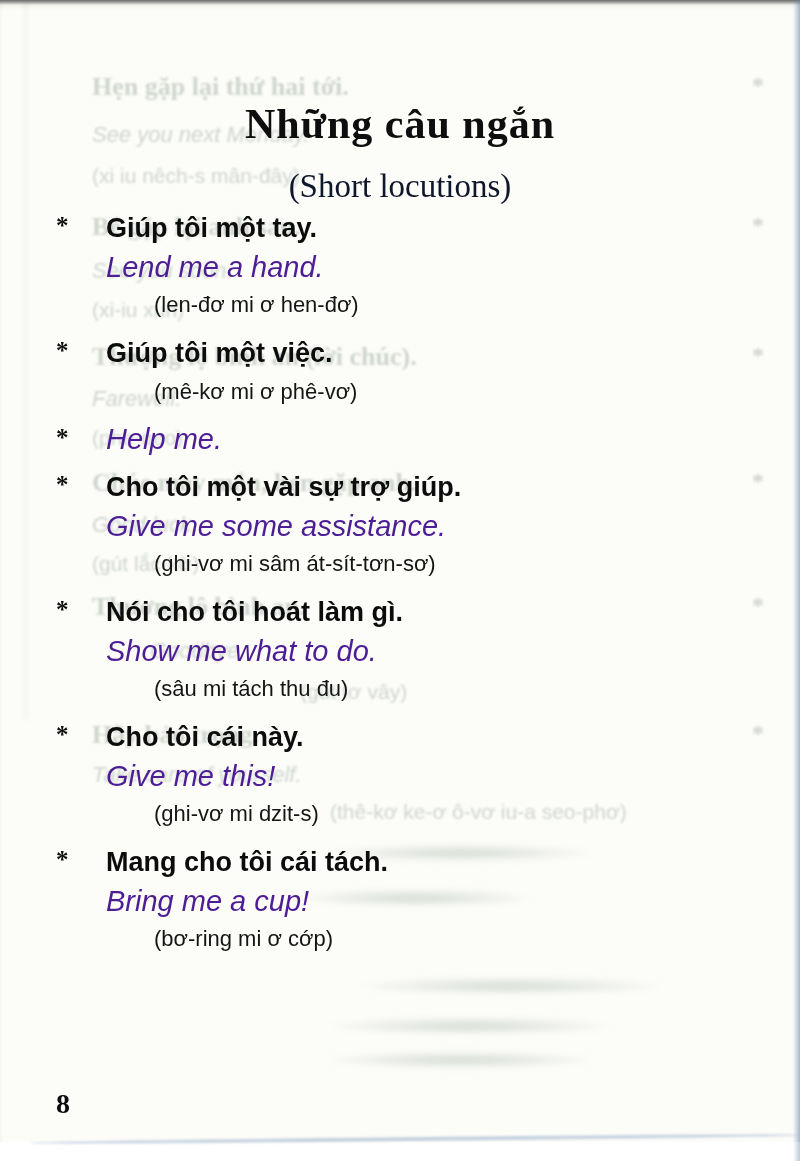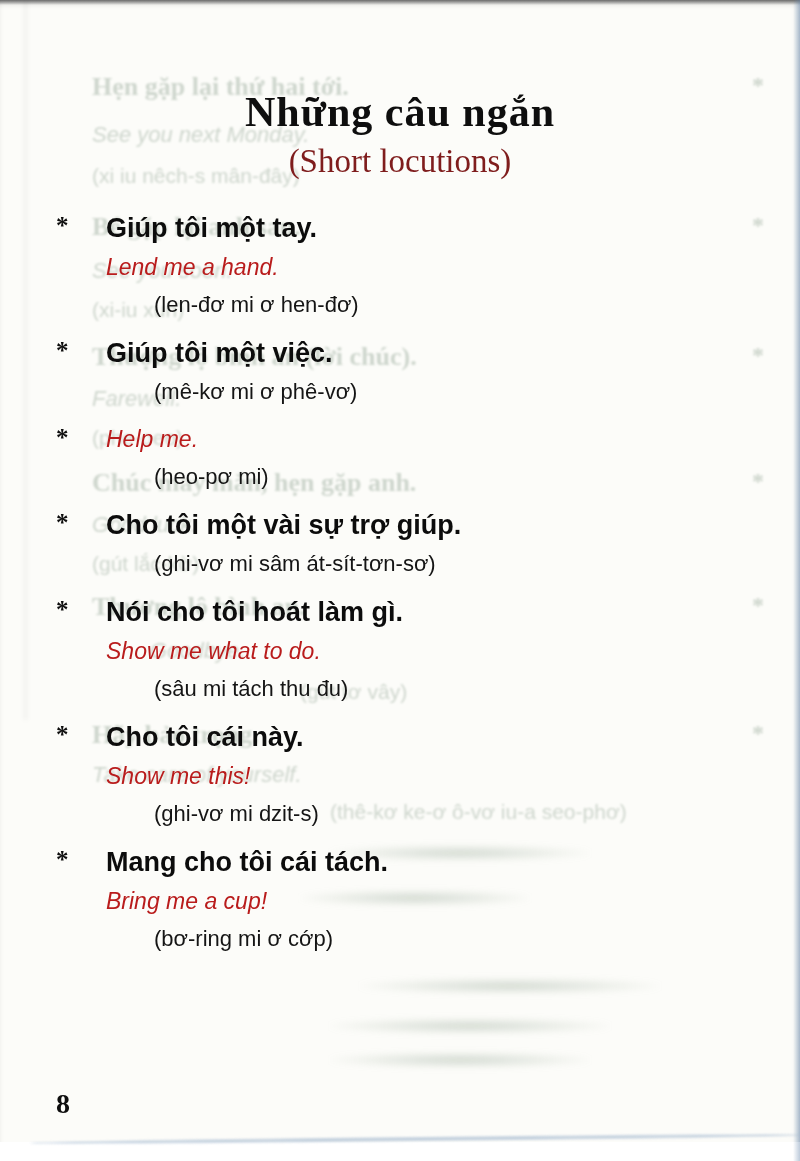--- a/index.html
+++ b/index.html
@@ -52,45 +52,45 @@
   .smudge {
     position: absolute; height: 16px; border-radius: 8px;
     background: radial-gradient(ellipse at center, rgba(140,160,140,.38), rgba(140,160,140,0) 75%);
     filter: blur(3px); z-index: 1; pointer-events: none;
   }
 
   
   .content { position: relative; z-index: 2; }
 
   .title {
-    position: absolute; top: 88px; left: 0; width: 100%;
+    position: absolute; top: 100px; left: 0; width: 100%;
     text-align: center; font-weight: bold; font-size: 42px;
     letter-spacing: 1px; color: #0e0e0e;
   }
   .subtitle {
-    position: absolute; top: 143px; left: 0; width: 100%;
-    text-align: center; font-size: 33px; color: #7f1d1d;
+    position: absolute; top: 168px; left: 0; width: 100%;
+    text-align: center; font-size: 33px; color: #0f172a;
   }
 
   .entries {
     position: absolute; top: 208px; left: 56px; right: 56px;
   }
   .entry { display: flex; margin-bottom: 9px; }
   .star {
     width: 50px; flex: 0 0 50px;
     font-weight: bold; font-size: 25px; color: #0e0e0e; padding-top: 4px;
   }
   .lines { flex: 1; }
   .vi {
     font-family: Liberation Sans, sans-serif; font-weight: bold;
     font-size: 27px; color: #0c0c0c; line-height: 40px;
   }
   .en {
     font-family: "Liberation Sans", sans-serif; font-style: italic;
-    font-size: 23px; color: #b91c1c; line-height: 38px;
+    font-size: 29px; color: #4c1d95; line-height: 38px;
   }
   .ph {
     font-family: "Liberation Sans", sans-serif;
     font-size: 22px; color: #151515; line-height: 38px; margin-left: 48px;
   }
 
   .page-number {
     position: absolute; top: 1088px; left: 56px;
     font-weight: bold; font-size: 28px; color: #0e0e0e;
   }
@@ -184,46 +184,46 @@
         <div class="lines">
           <div class="vi">Giúp tôi một việc.</div>
           <div class="ph">(mê-kơ mi ơ phê-vơ)</div>
         </div>
       </div>
 
       <div class="entry">
         <span class="star">*</span>
         <div class="lines">
           <div class="en">Help me.</div>
-          <div class="ph">(heo-pơ mi)</div>
         </div>
       </div>
 
       <div class="entry">
         <span class="star">*</span>
         <div class="lines">
           <div class="vi">Cho tôi một vài sự trợ giúp.</div>
+          <div class="en">Give me some assistance.</div>
           <div class="ph">(ghi-vơ mi sâm át-sít-tơn-sơ)</div>
         </div>
       </div>
 
       <div class="entry">
         <span class="star">*</span>
         <div class="lines">
           <div class="vi">Nói cho tôi hoát làm gì.</div>
           <div class="en">Show me what to do.</div>
           <div class="ph">(sâu mi tách thu đu)</div>
         </div>
       </div>
 
       <div class="entry">
         <span class="star">*</span>
         <div class="lines">
           <div class="vi">Cho tôi cái này.</div>
-          <div class="en">Show me this!</div>
+          <div class="en">Give me this!</div>
           <div class="ph">(ghi-vơ mi dzit-s)</div>
         </div>
       </div>
 
       <div class="entry">
         <span class="star">*</span>
         <div class="lines">
           <div class="vi">Mang cho tôi cái tách.</div>
           <div class="en">Bring me a cup!</div>
           <div class="ph">(bơ-ring mi ơ cớp)</div>

